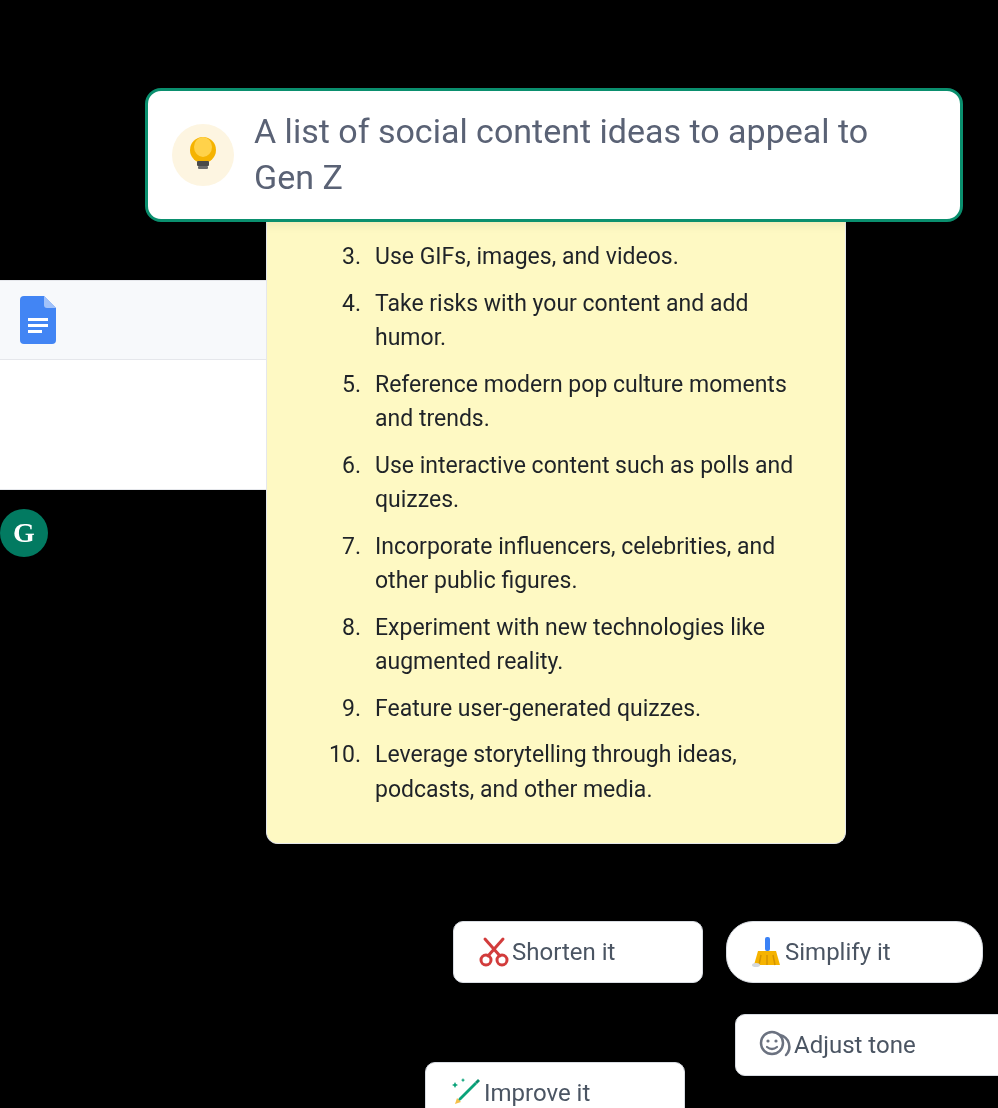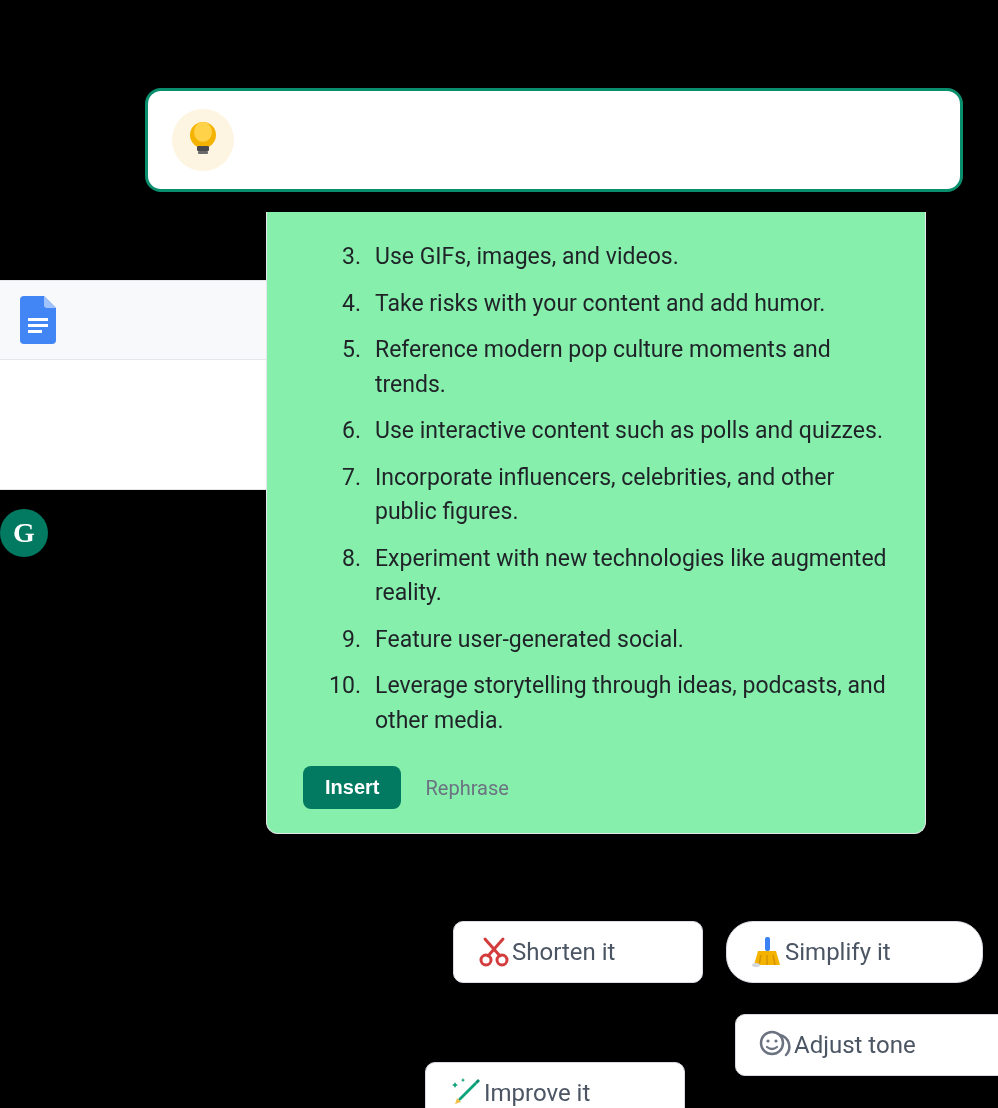--- a/index.html
+++ b/index.html
@@ -90,22 +90,22 @@
     color: #5a6275;
     line-height: 1.35;
     font-weight: 400;
   }
 
   
   .result-panel {
     position: absolute;
     left: 266px;
     top: 212px;
-    width: 660px;
-    background: #86efac;
+    width: 580px;
+    background: #fef9c3;
     border: 1px solid #e5e7eb;
     border-radius: 0 0 12px 12px;
     border-top: none;
     padding: 28px 36px 24px 36px;
     z-index: 5;
   }
   .result-list {
     list-style: none;
     counter-reset: item 2;
     color: #1f2328;
@@ -189,37 +189,34 @@
 
 <div class="prompt-card">
   <div class="bulb-circle">
     <svg width="36" height="40" viewBox="0 0 36 40">
       <circle cx="18" cy="15" r="13" fill="#f5b301"></circle>
       <ellipse cx="18" cy="12" rx="9" ry="10" fill="#ffd24a"></ellipse>
       <rect x="12" y="26" width="12" height="5" rx="1" fill="#4a4a4a"></rect>
       <rect x="13" y="31" width="10" height="3" rx="1" fill="#6b6b6b"></rect>
     </svg>
   </div>
+  <div class="prompt-text">A list of social content ideas to appeal to Gen Z</div>
 </div>
 
 <div class="result-panel">
   <ol class="result-list">
     <li>Use GIFs, images, and videos.</li>
     <li>Take risks with your content and add humor.</li>
     <li>Reference modern pop culture moments and trends.</li>
     <li>Use interactive content such as polls and quizzes.</li>
     <li>Incorporate influencers, celebrities, and other public figures.</li>
     <li>Experiment with new technologies like augmented reality.</li>
-    <li>Feature user-generated social.</li>
+    <li>Feature user-generated quizzes.</li>
     <li>Leverage storytelling through ideas, podcasts, and other media.</li>
   </ol>
-  <div class="panel-actions">
-    <button class="insert-btn">Insert</button>
-    <span class="rephrase-link">Rephrase</span>
-  </div>
 </div>
 
 <div class="chip chip-shorten">
   <span class="chip-icon">
     <svg width="34" height="34" viewBox="0 0 34 34">
       <circle cx="9" cy="25" r="5" fill="none" stroke="#d23c3c" stroke-width="3"></circle>
       <circle cx="25" cy="25" r="5" fill="none" stroke="#d23c3c" stroke-width="3"></circle>
       <line x1="11" y1="21" x2="26" y2="4" stroke="#d23c3c" stroke-width="3" stroke-linecap="round"></line>
       <line x1="23" y1="21" x2="8" y2="4" stroke="#d23c3c" stroke-width="3" stroke-linecap="round"></line>
     </svg>

